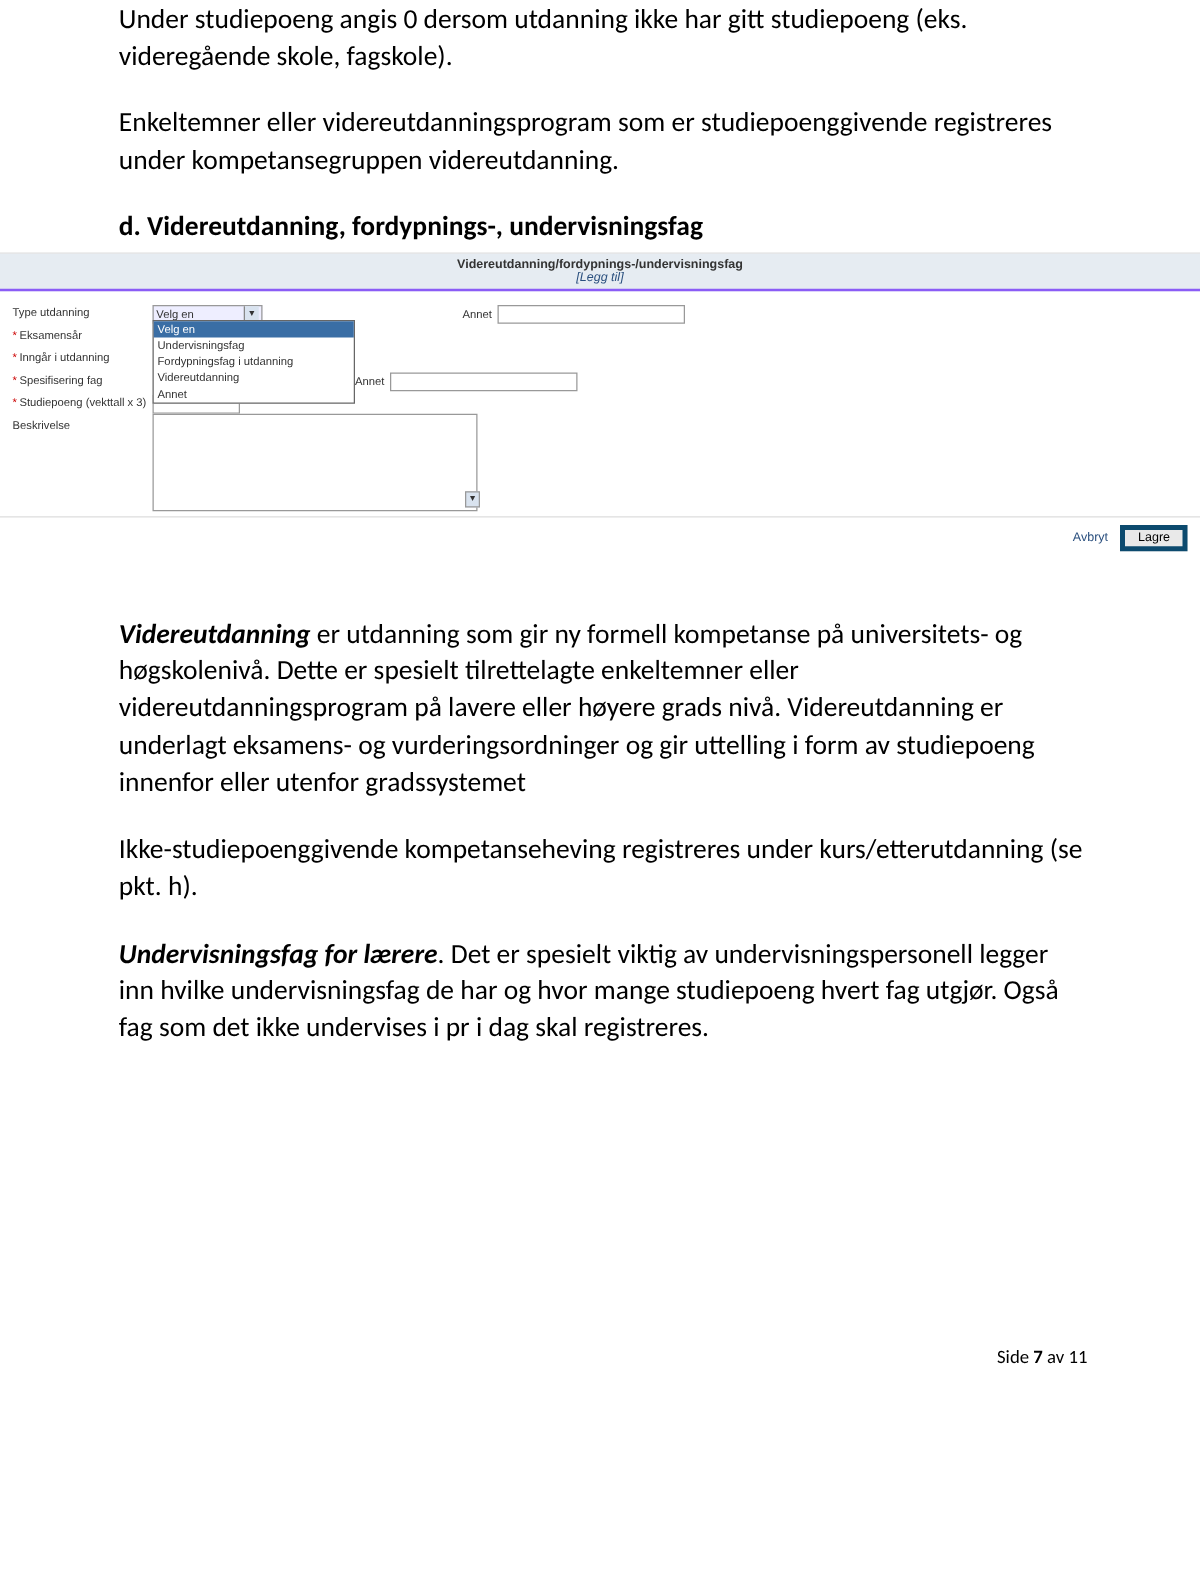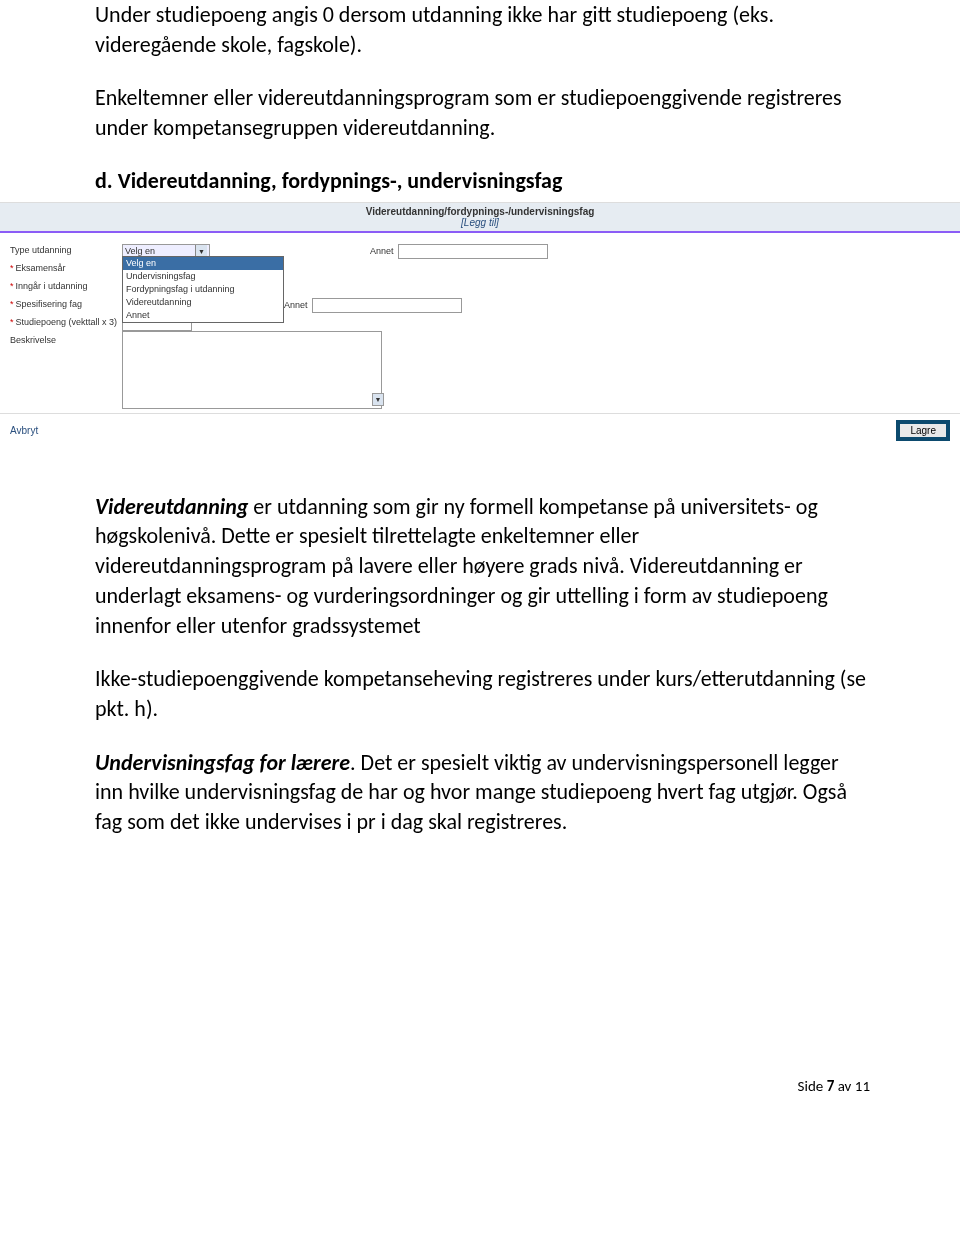--- a/index.html
+++ b/index.html
@@ -150,21 +150,21 @@
   .char-count {
     font-size: 9px;
     color: #666;
     margin-top: 2px;
   }
   .char-count .zero { color: #3a9a3a; }
   .form-footer {
     border-top: 1px solid #ddd;
     padding: 6px 10px;
     display: flex;
-    justify-content: space-between;
+    justify-content: flex-end;
     align-items: center;
     gap: 10px;
     font-size: 10px;
   }
   .form-footer .avbryt {
     color: #2a4f7e;
     cursor: pointer;
   }
   .form-footer .lagre-btn {
     background: #e9e9e9;

